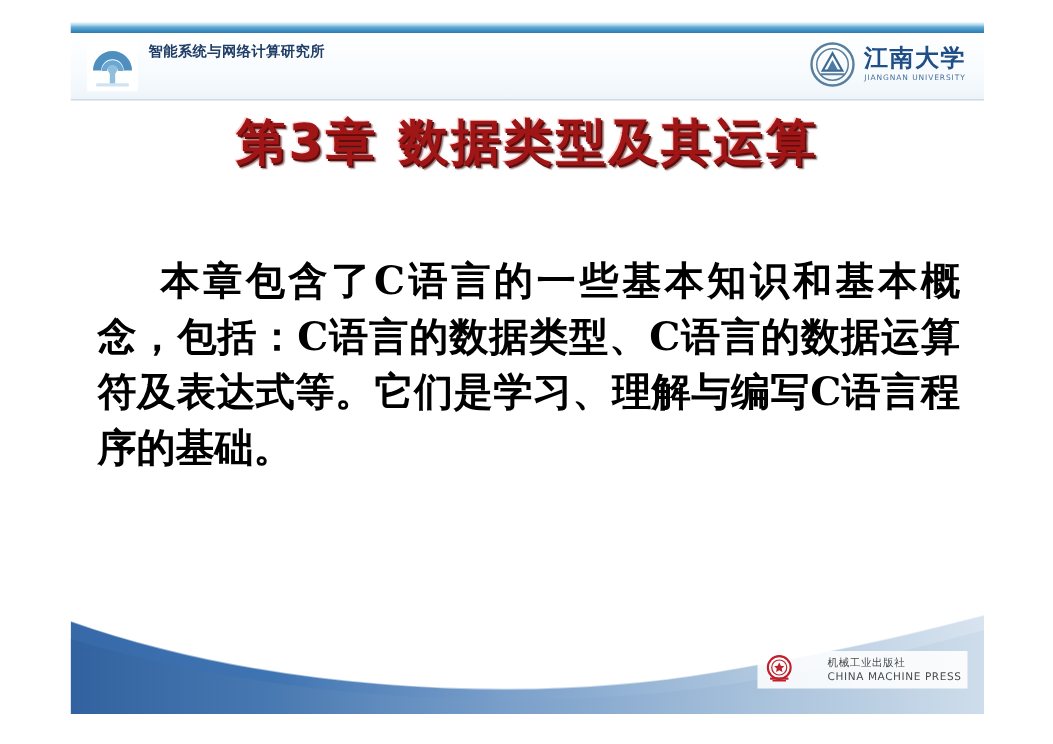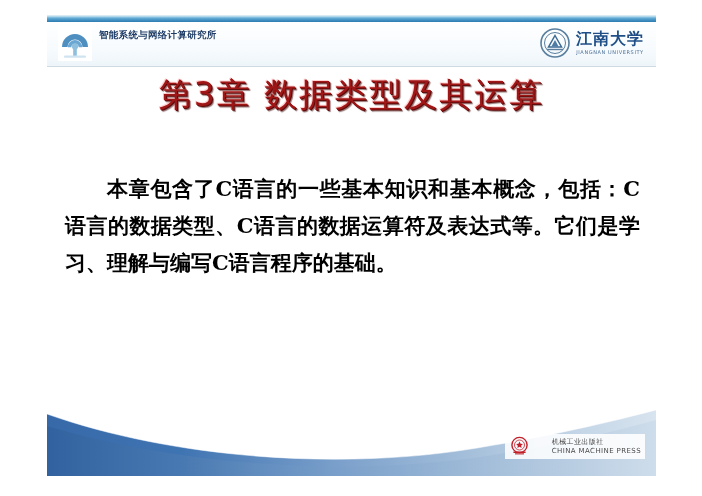--- a/index.html
+++ b/index.html
@@ -117,37 +117,37 @@
 
   
   .title {
     position: absolute;
     left: 0;
     top: 58px;
     width: 609px;
     text-align: center;
     font-family: "DejaVu Sans", "Liberation Sans", sans-serif;
     font-size: 33px;
-    font-weight: normal;
+    font-weight: bold;
     letter-spacing: 2px;
     color: #a01616;
     text-shadow:
        1px 1px 0 #5e0c0c,
        2px 2px 1px rgba(60,6,6,.55),
       -1px -1px 0 rgba(255,120,120,.35);
   }
 
   
   .body-text {
     position: absolute;
     left: 18px;
     top: 155px;
     width: 575px;
     font-family: "DejaVu Serif", "Liberation Serif", serif;
-    font-size: 21px;
+    font-size: 26px;
     font-weight: bold;
     color: #000000;
     line-height: 37px;
     text-indent: 42px;
     text-align: justify;
     text-justify: inter-ideograph;
   }
 
   
   .footer-wave {

